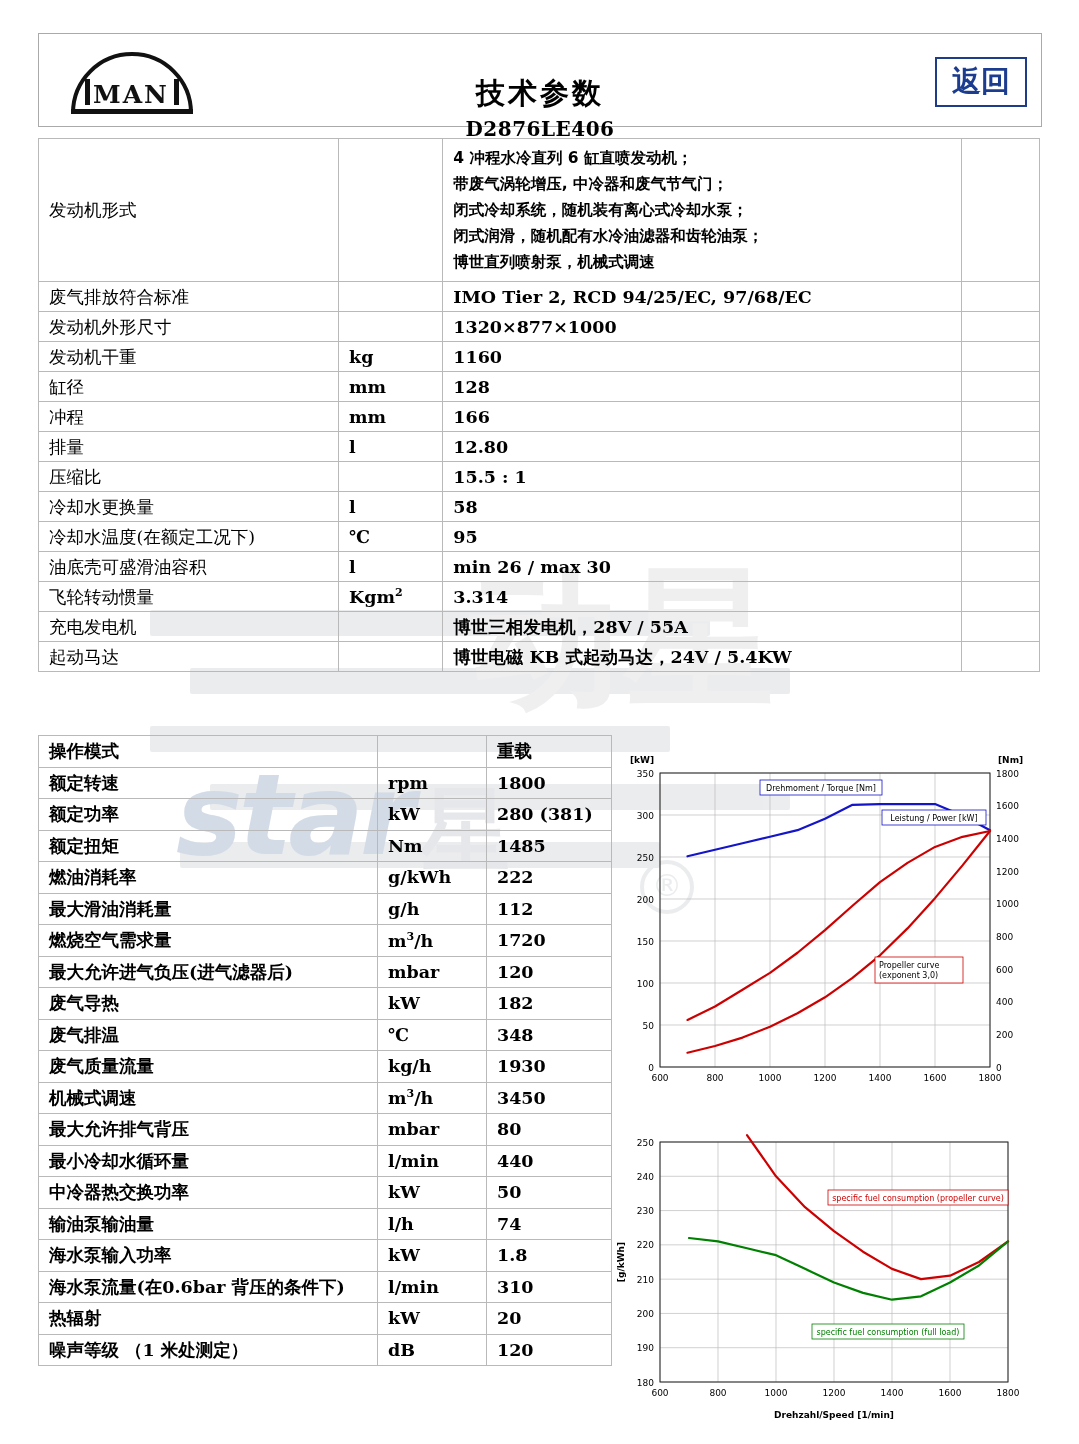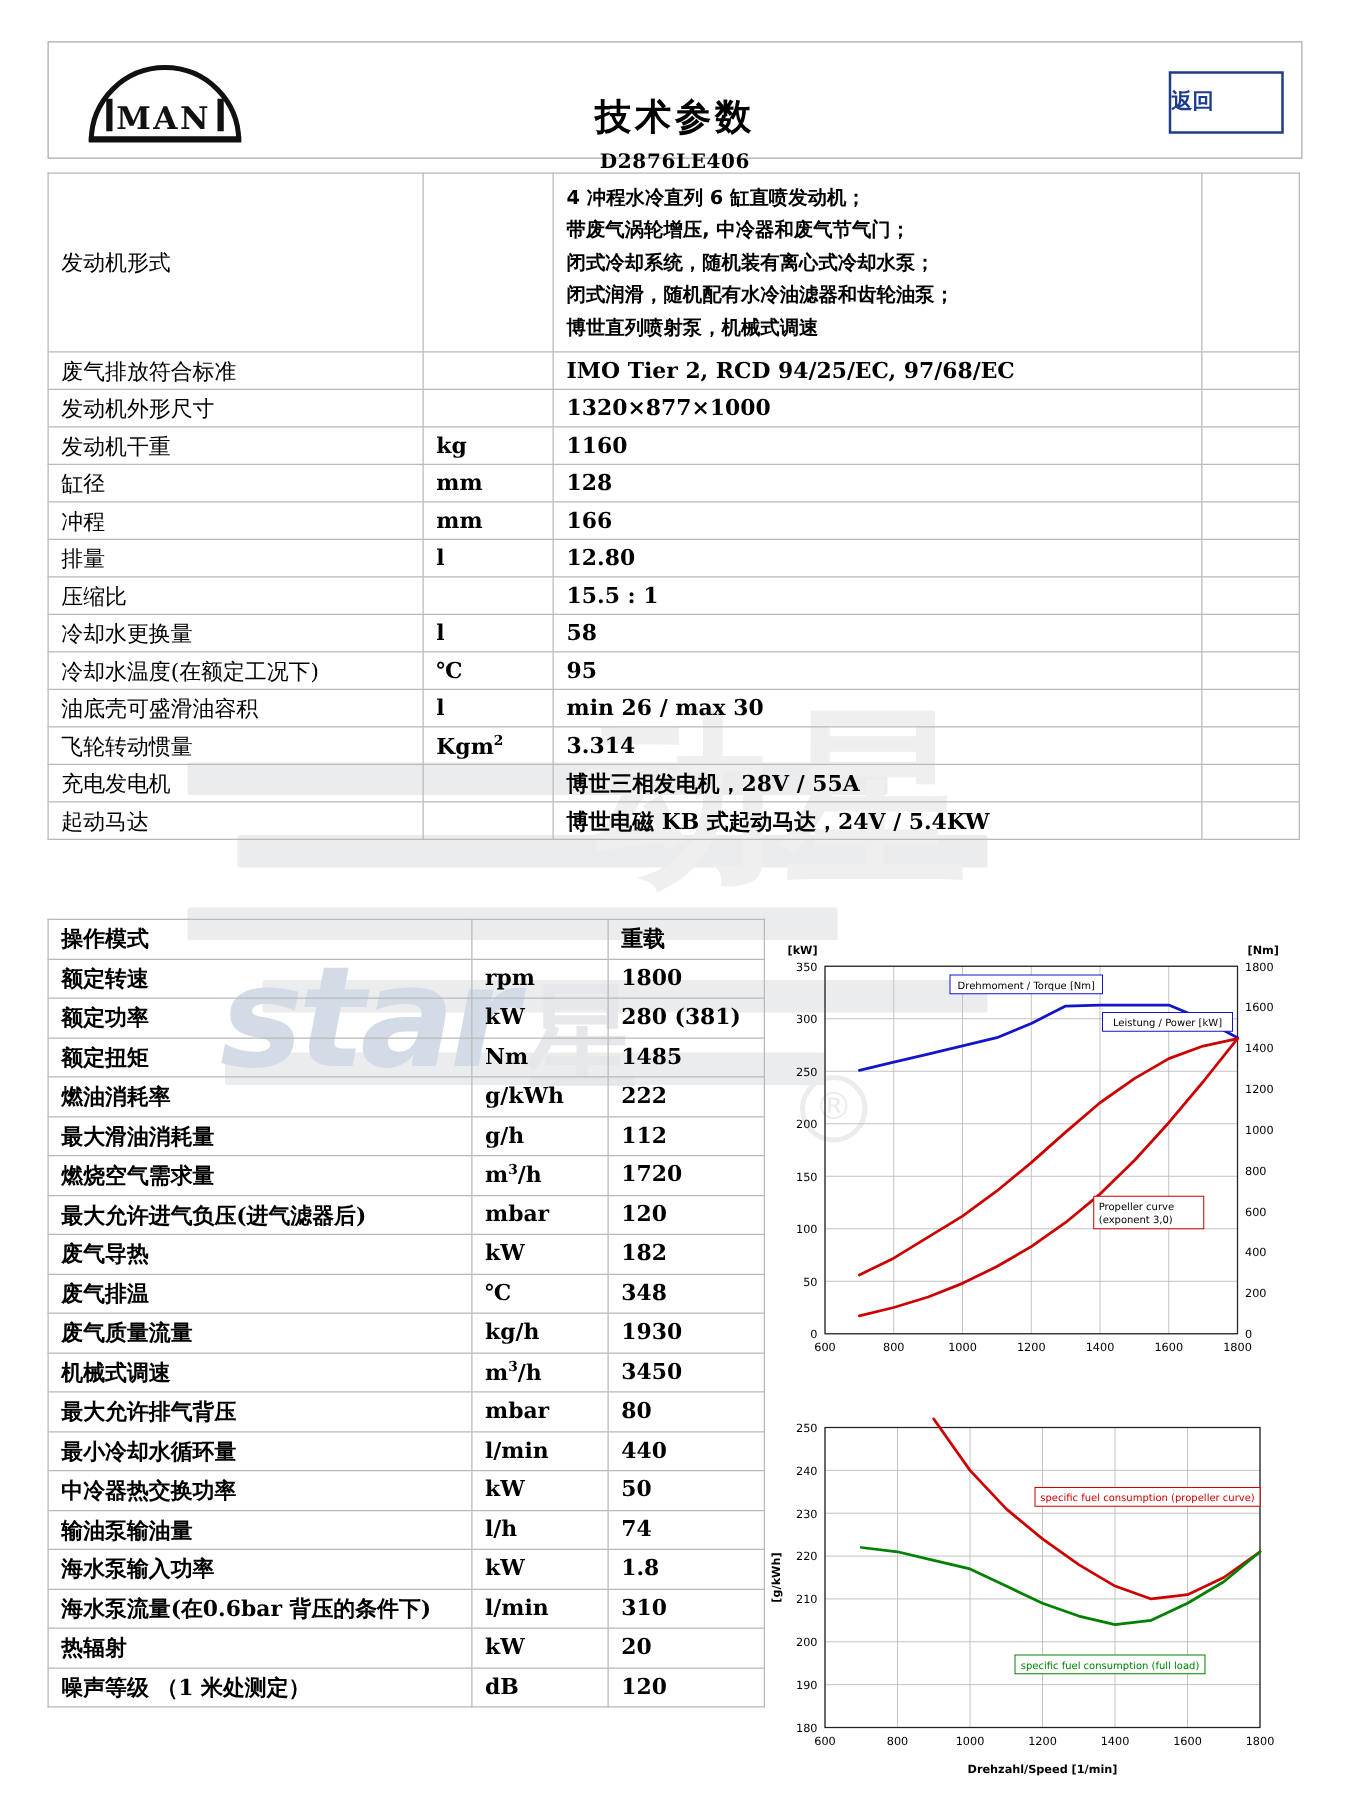--- a/index.html
+++ b/index.html
@@ -108,36 +108,36 @@
   }
   .title-main {
     font-family: "DejaVu Serif", serif;
     font-size: 29px;
     font-weight: bold;
     letter-spacing: 3px;
     line-height: 42px;
   }
   .title-sub {
     font-family: "DejaVu Serif", serif;
-    font-size: 16px;
+    font-size: 20px;
     font-weight: bold;
     letter-spacing: 0.5px;
     line-height: 30px;
   }
   .back-btn {
     position: absolute;
     right: 14px; top: 23px;
     width: 88px; height: 46px;
     border: 2px solid #1f3c8a;
     background: #fff;
     color: #1c3d8f;
     font-family: "DejaVu Serif", serif;
-    font-size: 17px;
+    font-size: 29px;
     font-weight: bold;
-    text-align: left;
+    text-align: center;
     line-height: 44px;
     cursor: pointer;
   }
 
   
   table.spec {
     position: absolute;
     border-collapse: collapse;
     background: transparent;
     z-index: 8;

